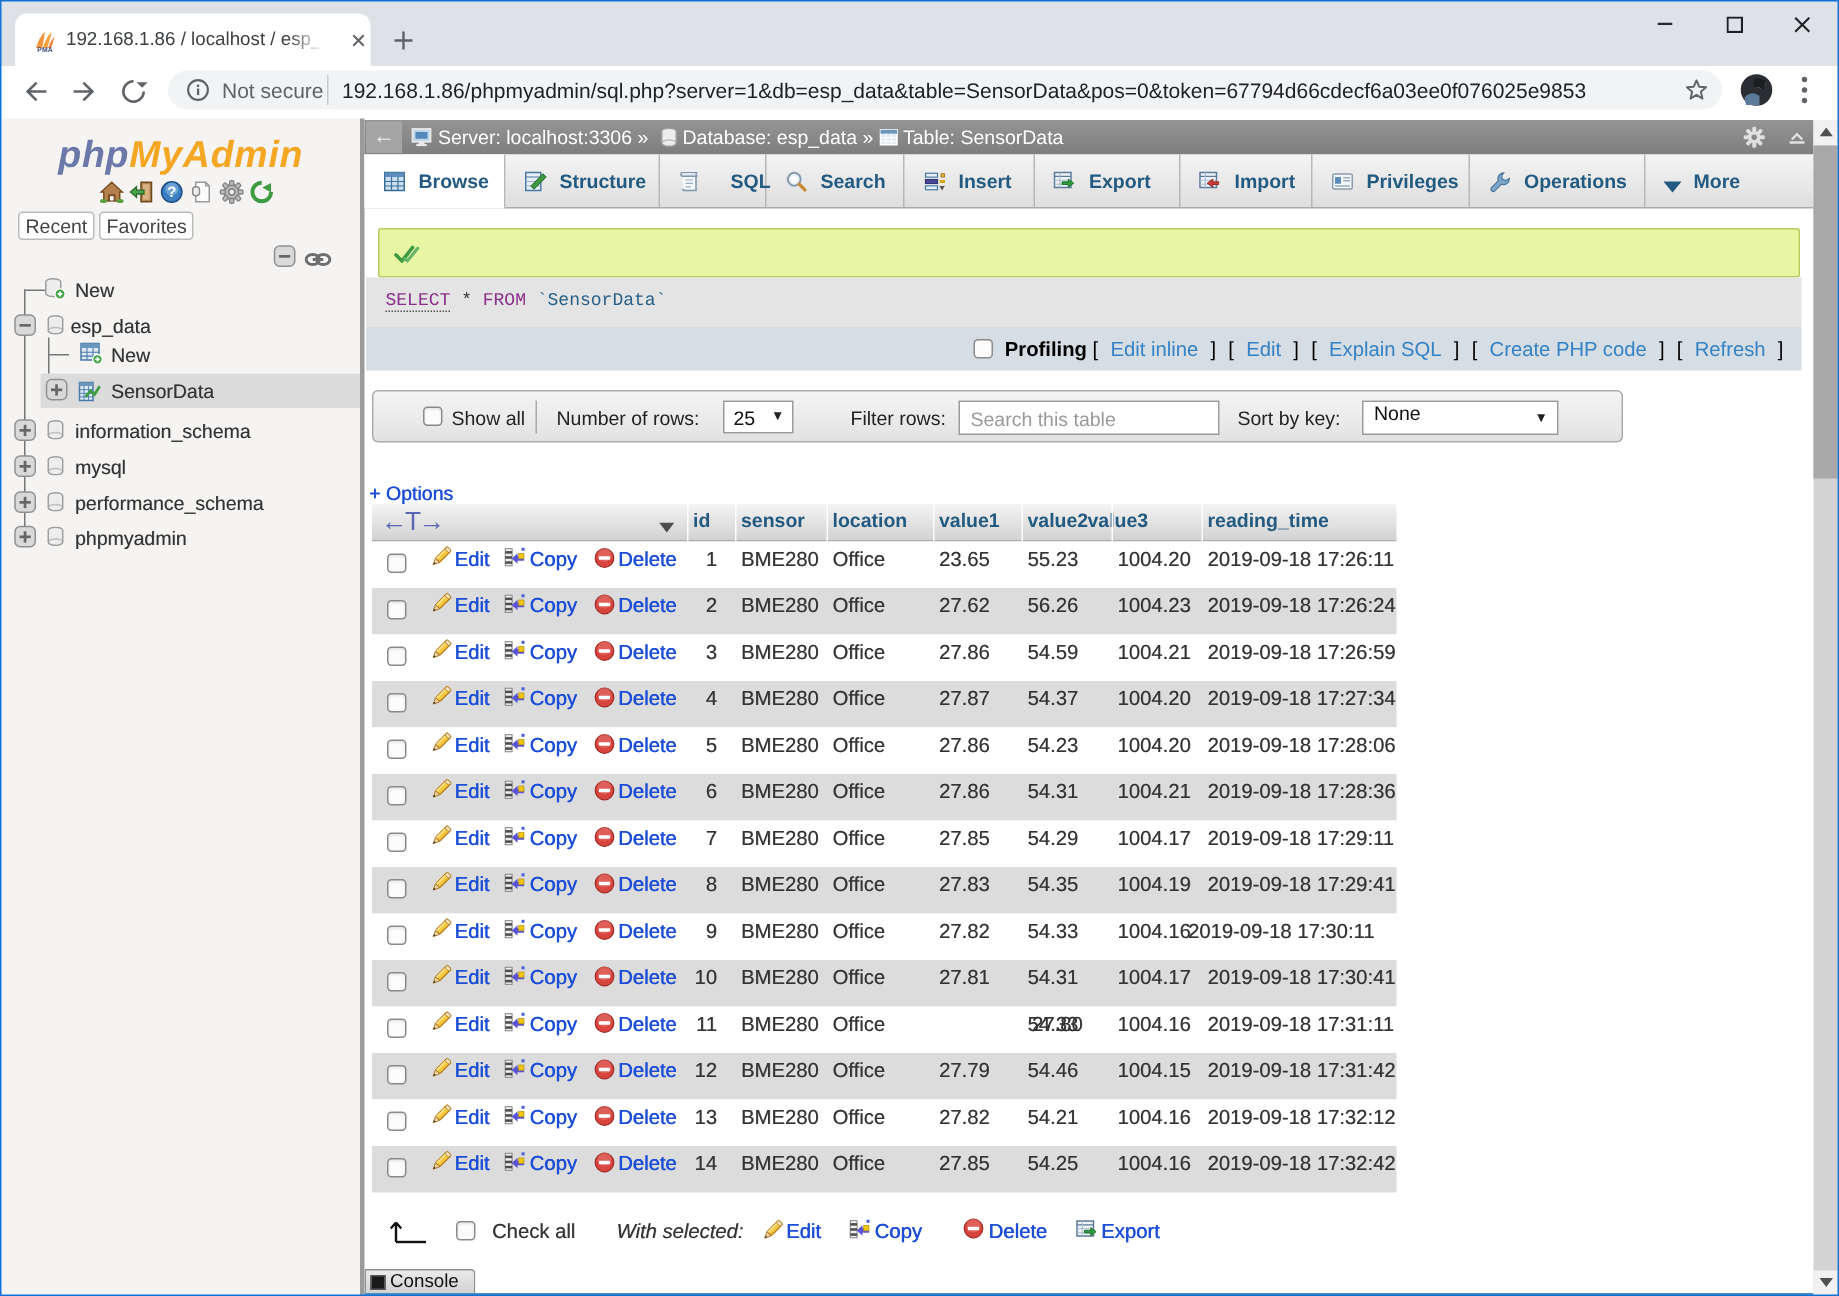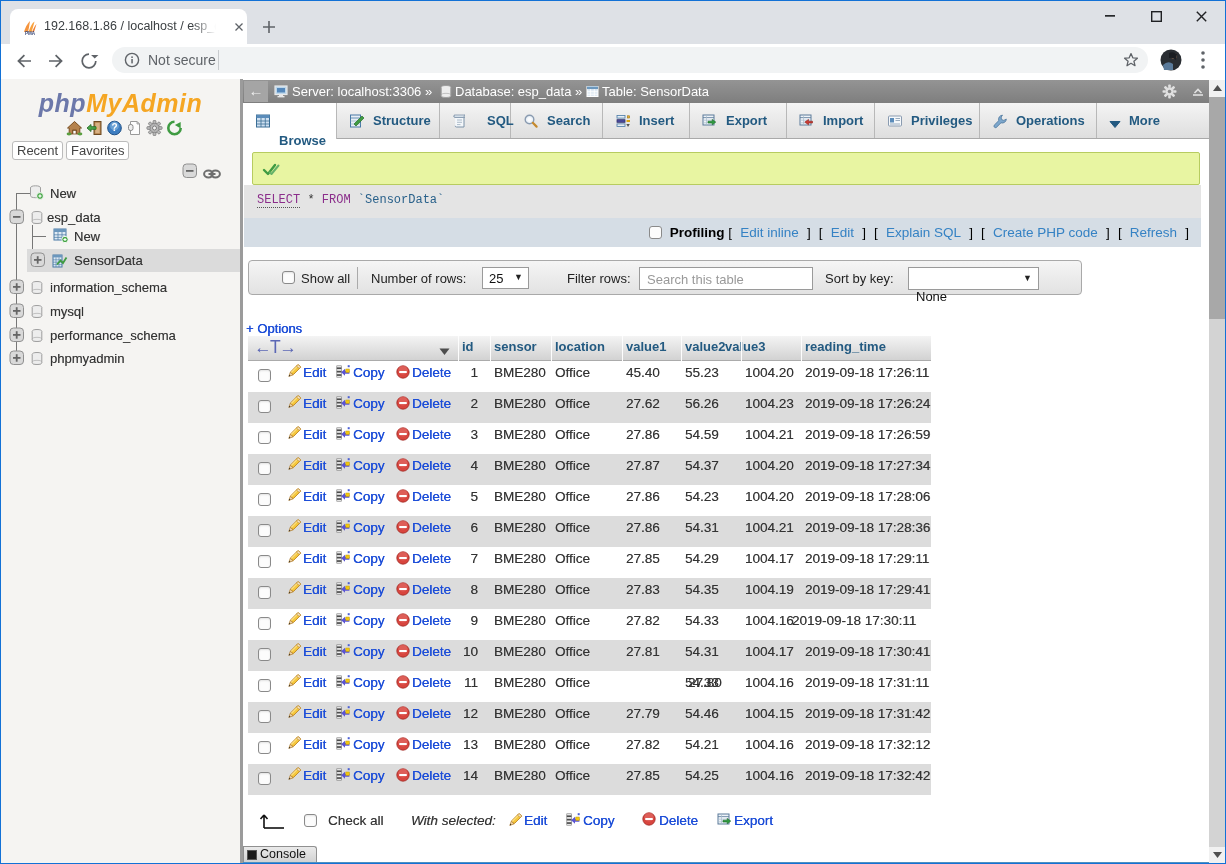--- a/index.html
+++ b/index.html
@@ -83,20 +83,21 @@
         <path d="M16.8 2.8 L16.8 8 L11.6 8 Z" fill="#5f6368" transform="rotate(45 16.8 6.5)"></path>
       </svg></span>
   <div id="omnibox">
     <span class="abs" style="left:12px;top:5px;"><svg width="16" height="16" viewBox="0 0 16 16" style="">
           <circle cx="8" cy="8" r="6.6" fill="none" stroke="#5f6368" stroke-width="1.4"></circle>
           <rect x="7.3" y="7" width="1.5" height="4.4" fill="#5f6368"></rect>
           <rect x="7.3" y="4.4" width="1.5" height="1.6" fill="#5f6368"></rect>
         </svg></span>
     <span class="abs" style="left:36px;top:5px;font-size:14px;color:#5f6368;">Not secure</span>
     <span class="abs" style="left:106px;top:3px;width:1px;height:20px;background:#c8cbce;"></span>
+    <span class="abs" style="left:116px;top:5px;font-size:14px;color:#202124;">192.168.1.86/phpmyadmin/sql.php?server=1&amp;db=esp_data&amp;table=SensorData&amp;pos=0&amp;token=67794d66cdecf6a03ee0f076025e9853</span>
     <span class="abs" style="left:1011px;top:5px;"><svg width="16" height="16" viewBox="0 0 16 16" style="">
           <path d="M8 1.6 L9.8 5.8 L14.4 6.2 L10.9 9.2 L12 13.7 L8 11.3 L4 13.7 L5.1 9.2 L1.6 6.2 L6.2 5.8 Z" fill="none" stroke="#5f6368" stroke-width="1.3" stroke-linejoin="round"></path>
         </svg></span>
   </div>
   <svg class="abs" style="left:1160px;top:5px;" width="22" height="22" viewBox="0 0 22 22">
       <circle cx="11" cy="11" r="10.5" fill="#2a2e33"></circle>
       <circle cx="14" cy="7" r="3" fill="#8a6a54"></circle>
       <path d="M3 16 Q8 11 13 15 L13 21 L4 21 Z" fill="#5a7a9a"></path>
       <path d="M9 4 Q13 2 17 5 L16 11 Q12 8 9 9 Z" fill="#1a1d22"></path>
     </svg>
@@ -308,21 +309,21 @@
 <div id="tabstrip">
   <div class="ptab" style="left:0;width:94px;background:#fff;height:36px;">
       <span class="ic"><svg width="16" height="16" viewBox="0 0 16 16" style="">
           <rect x="1.5" y="2" width="13" height="12" fill="#cfe0f1" stroke="#3b6e96" stroke-width="1"></rect>
           <rect x="1.5" y="2" width="13" height="3" fill="#5b8cba"></rect>
           <line x1="1.5" y1="8" x2="14.5" y2="8" stroke="#3b6e96" stroke-width="0.8"></line>
           <line x1="1.5" y1="11" x2="14.5" y2="11" stroke="#3b6e96" stroke-width="0.8"></line>
           <line x1="6" y1="5" x2="6" y2="14" stroke="#3b6e96" stroke-width="0.8"></line>
           <line x1="10.3" y1="5" x2="10.3" y2="14" stroke="#3b6e96" stroke-width="0.8"></line>
         </svg></span>
-      <span class="tx" style="left:36px;margin-top:20px;">Browse</span>
+      <span class="tx" style="left:36px;">Browse</span>
     </div>
   <div class="ptab" style="left:94px;width:103px;">
       <span class="ic"><svg width="16" height="16" viewBox="0 0 16 16" style="">
           <rect x="1.5" y="2" width="10" height="12" fill="#e8eef5" stroke="#4879a5" stroke-width="1"></rect>
           <line x1="1.5" y1="5" x2="11.5" y2="5" stroke="#4879a5" stroke-width="0.8"></line>
           <line x1="1.5" y1="8" x2="11.5" y2="8" stroke="#97b4cc" stroke-width="0.7"></line>
           <line x1="1.5" y1="11" x2="11.5" y2="11" stroke="#97b4cc" stroke-width="0.7"></line>
           <path d="M5 11 L13 3 L15 5 L7 13 Z" fill="#3f9b42" stroke="#2a6e2d" stroke-width="0.7"></path>
         </svg></span>
       <span class="tx" style="left:36px;">Structure</span>
@@ -421,21 +422,21 @@
   <span class="abs" style="left:233px;top:6px;width:47px;height:22px;background:#fff;border:1px solid #9a9a9a;font-size:13px;color:#111;">
       <span class="abs" style="left:6px;top:3px;">25</span>
       <span class="abs" style="right:5px;top:4px;font-size:9px;color:#222;">▼</span>
     </span>
   <span class="abs" style="left:318px;top:10px;font-size:13px;color:#222;">Filter rows:</span>
   <span class="abs" style="left:390px;top:6px;width:174px;height:23px;background:#fff;border:1px solid #9a9a9a;">
       <span class="abs" style="left:7px;top:4px;font-size:13px;color:#999;">Search this table</span>
     </span>
   <span class="abs" style="left:576px;top:10px;font-size:13px;color:#222;">Sort by key:</span>
   <span class="abs" style="left:659px;top:6px;width:131px;height:23px;background:#fff;border:1px solid #9a9a9a;font-size:13px;color:#111;">
-      <span class="abs" style="left:7px;top:21px;">None</span>
+      <span class="abs" style="left:7px;top:0;">None</span>
       <span class="abs" style="right:6px;top:5px;font-size:9px;color:#222;">▼</span>
     </span>
 </div>
 <div class="abs lnk" style="left:246px;top:321px;font-size:13px;">+ Options</div>
 <div id="thead">
   <span class="abs" style="left:6px;top:1px;color:#5b67b5;font-weight:normal;font-size:17.5px;letter-spacing:-1.5px;">←T→</span>
   <span class="abs" style="left:191px;top:8px;"><svg width="11" height="8" viewBox="0 0 11 8" style="">
         <path d="M0.5 0.5 L10.5 0.5 L5.5 7 Z" fill="#4d4d4d"></path>
       </svg></span>
   <span class="abs" style="left:214px;top:3px;">id</span>
@@ -477,21 +478,21 @@
     <span class="abs lnk" style="left:105px;top:4px;">Copy</span>
 <span class="abs" style="left:148px;top:4.5px;"><svg width="14" height="14" viewBox="0 0 14 14" style="">
         <circle cx="7" cy="7" r="6.2" fill="#d8453e" stroke="#a02a24" stroke-width="0.8"></circle>
         <circle cx="7" cy="5" r="4.6" fill="#e4736d" opacity="0.55"></circle>
         <rect x="3.2" y="5.9" width="7.6" height="2.2" rx="0.6" fill="#fff"></rect>
       </svg></span>
     <span class="abs lnk" style="left:164px;top:4px;">Delete</span>
 <span class="abs dk" style="left:212px;top:4px;width:18px;text-align:right;">1</span>
 <span class="abs dk" style="left:246px;top:4px;">BME280</span>
 <span class="abs dk" style="left:307px;top:4px;">Office</span>
-<span class="abs dk" style="left:378px;top:4px;">45.40</span>
+<span class="abs dk" style="left:378px;top:4px;">23.65</span>
 <span class="abs dk" style="left:437px;top:4px;">55.23</span>
 <span class="abs dk" style="left:497px;top:4px;">1004.20</span>
 <span class="abs dk" style="left:557px;top:4px;">2019-09-18 17:26:11</span>
 </div>
 <div class="trow" style="top:391.70px;background:#dcdcdc;">
 <span class="cb" style="left:10px;top:8px;"></span>
 <span class="abs" style="left:38px;top:2.5px;"><svg width="16" height="16" viewBox="0 0 16 16" style="">
         <g transform="rotate(45 8 8)">
           <rect x="6.2" y="0.4" width="3.9" height="11" rx="1" fill="#f6c83d" stroke="#b87d1a" stroke-width="0.8"></rect>
           <rect x="6.4" y="0.6" width="1.2" height="10.6" fill="#fbe08a"></rect>

